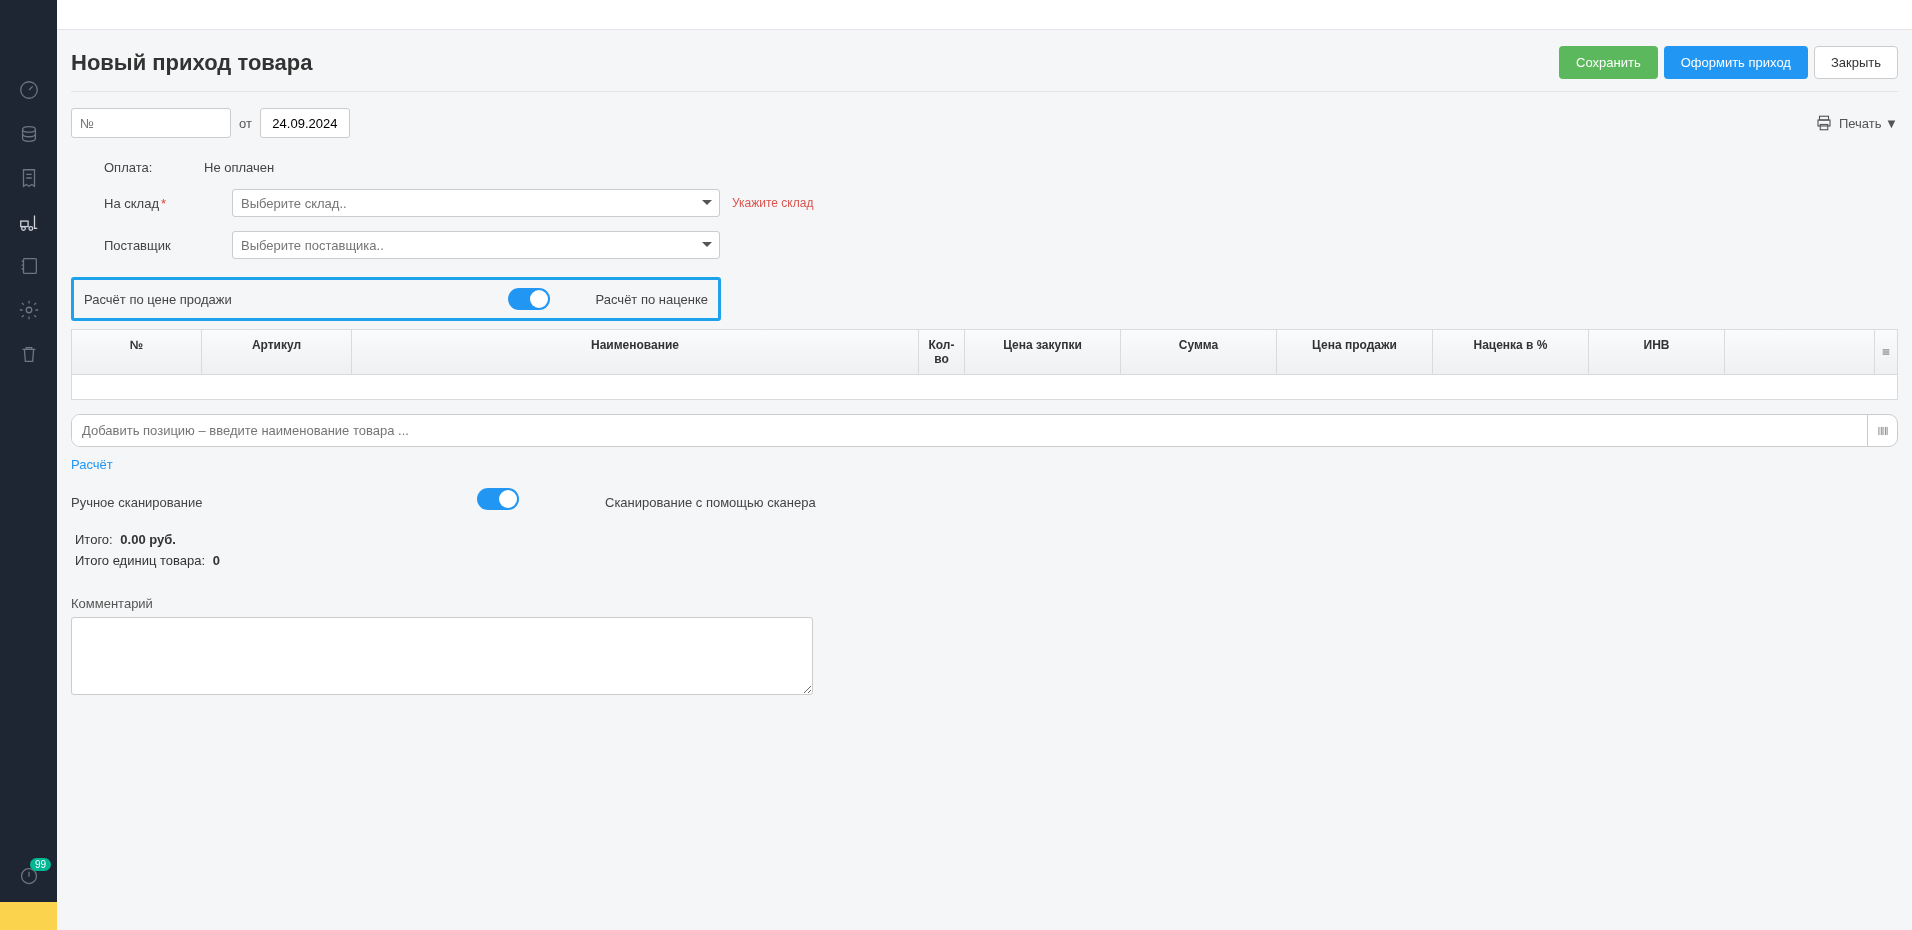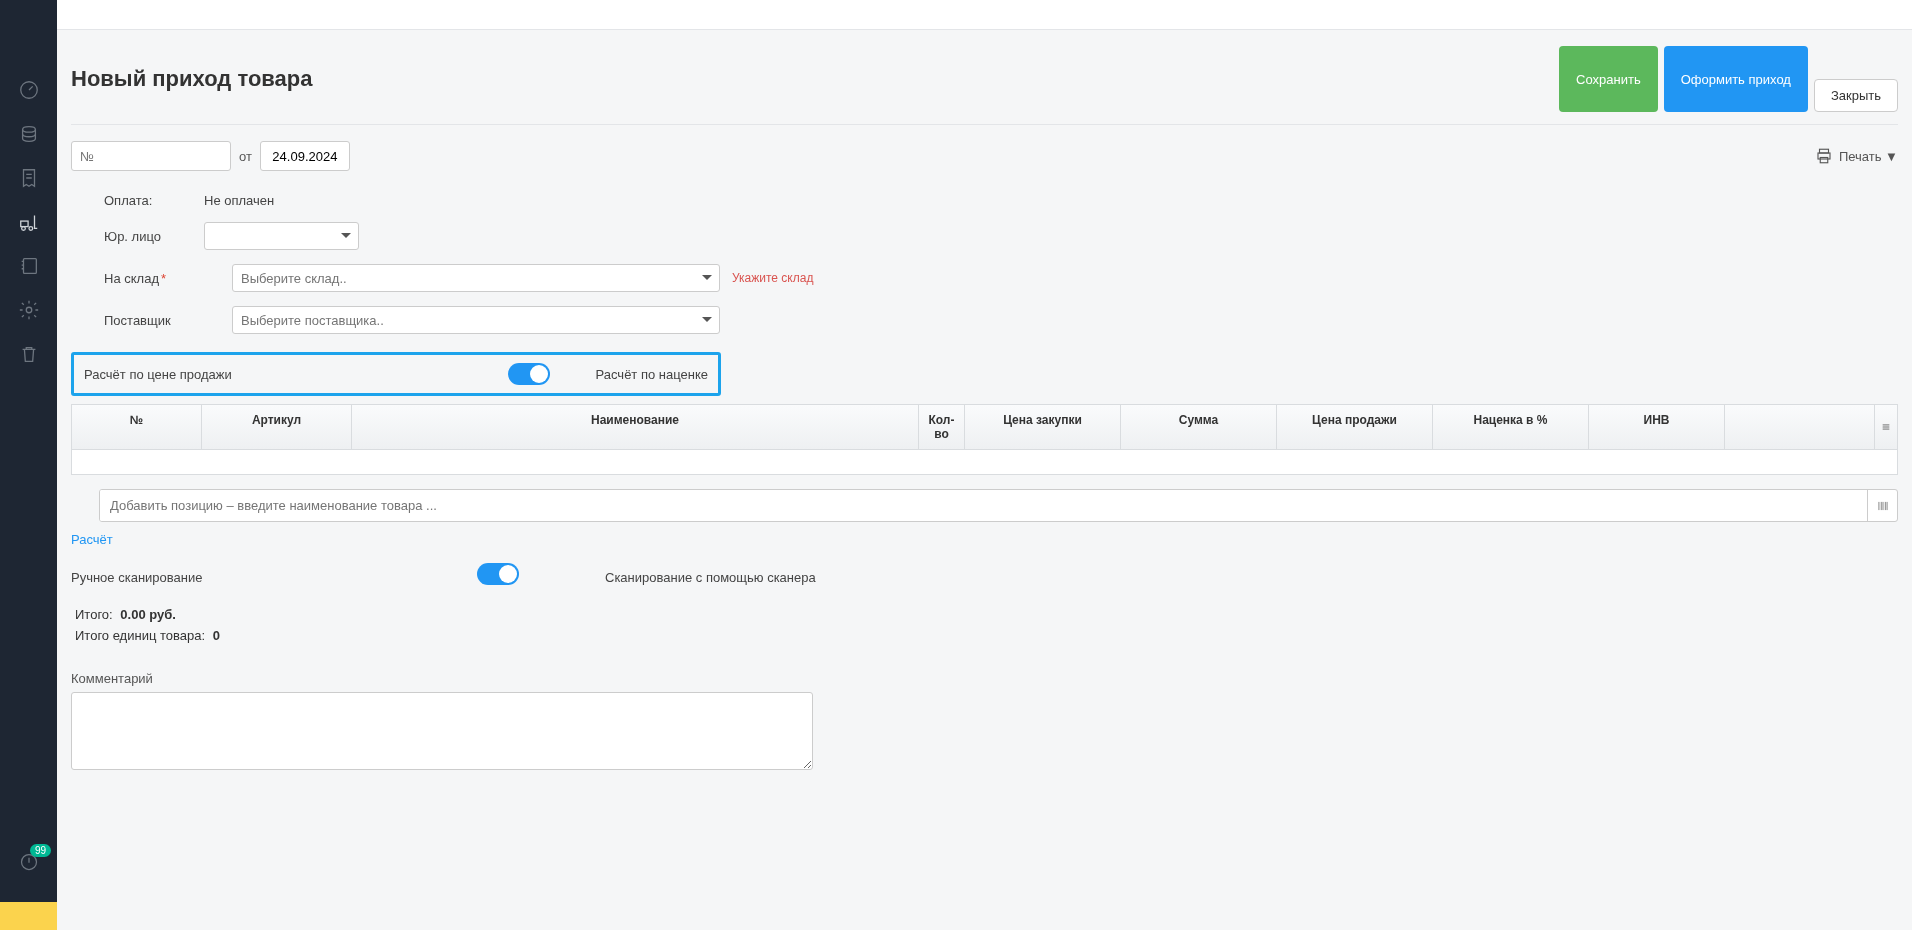--- a/index.html
+++ b/index.html
@@ -38,21 +38,21 @@
   color: #6e7680;
   cursor: pointer;
 }
 .side-icon.active { color: #d0d4d9; }
 .side-icon svg { width: 22px; height: 22px; stroke: currentColor; fill: none; stroke-width: 1.4; }
 .sidebar-bottom {
   margin-top: auto;
   display: flex;
   flex-direction: column;
   align-items: center;
-  gap: 20px;
+  gap: 6px;
   padding-bottom: 0;
 }
 .alert-wrap { position: relative; width: 57px; height: 40px; display:flex; align-items:center; justify-content:center;}
 .badge {
   position: absolute;
   top: 2px; right: 6px;
   background: #00b894;
   color: #fff;
   font-size: 10px;
   border-radius: 8px;
@@ -87,21 +87,21 @@
 .btn-row { display:flex; gap:6px; }
 .btn {
   border: 1px solid transparent;
   border-radius: 4px;
   padding: 8px 16px;
   font-size: 13px;
   cursor: pointer;
 }
 .btn-green { background:#5cb85c; color:#fff; }
 .btn-blue  { background:#2196f3; color:#fff; }
-.btn-white { background:#fff; color:#333; border-color:#ccc;margin-top:33px; }
+.btn-white { background:#fff; color:#333; border-color:#ccc; }
 
 
 .meta-line {
   display:flex;
   align-items:center;
   justify-content:space-between;
   margin-top:16px;
 }
 .meta-left { display:flex; align-items:center; gap:8px; }
 .input-box {
@@ -191,23 +191,22 @@
 .gh-inv   { width:136px; }
 .gh-rest  { width:150px; }
 .gh-menu  { width:22px; display:flex; align-items:center; justify-content:center; cursor:pointer; }
 .grid-body { height:24px; }
 
 .add-row {
   margin-top:14px;
   display:flex;
   border:1px solid #ccc;
   background:#fff;
-  border-radius:3px;
+  border-radius:9px;
   overflow:hidden;
-  margin-left:28px;
 }
 .add-input {
   flex:1; border:none; outline:none; padding:8px 10px; font-size:13px;
 }
 .add-btn {
   width:30px; border-left:1px solid #ccc;
   display:flex; align-items:center; justify-content:center;
   cursor:pointer;
 }
 .add-btn svg { width:14px; height:14px; stroke:#777; fill:none; stroke-width:1.5; }
@@ -329,24 +328,20 @@
           </svg>
         <span>Печать ▼</span>
       </div>
     </div>
 
     
     <div class="form-rows">
       <div class="form-row">
         <div class="form-label">Оплата:</div>
         <div class="form-value">Не оплачен</div>
-      </div>
-      <div class="form-row">
-        <div class="form-label">Юр. лицо</div>
-        <div class="select-wrap"><select class="select select-legal"><option></option></select></div>
       </div>
       <div class="form-row">
         <div class="form-label"><span>На склад</span><span class="req">*</span></div>
         <div class="select-wrap select-wide-wrap">
           <input class="select select-wide" readonly="" placeholder="Выберите склад.." style="">
         </div>
         <span class="err-text">Укажите склад</span>
       </div>
       <div class="form-row">
         <div class="form-label">Поставщик</div>

